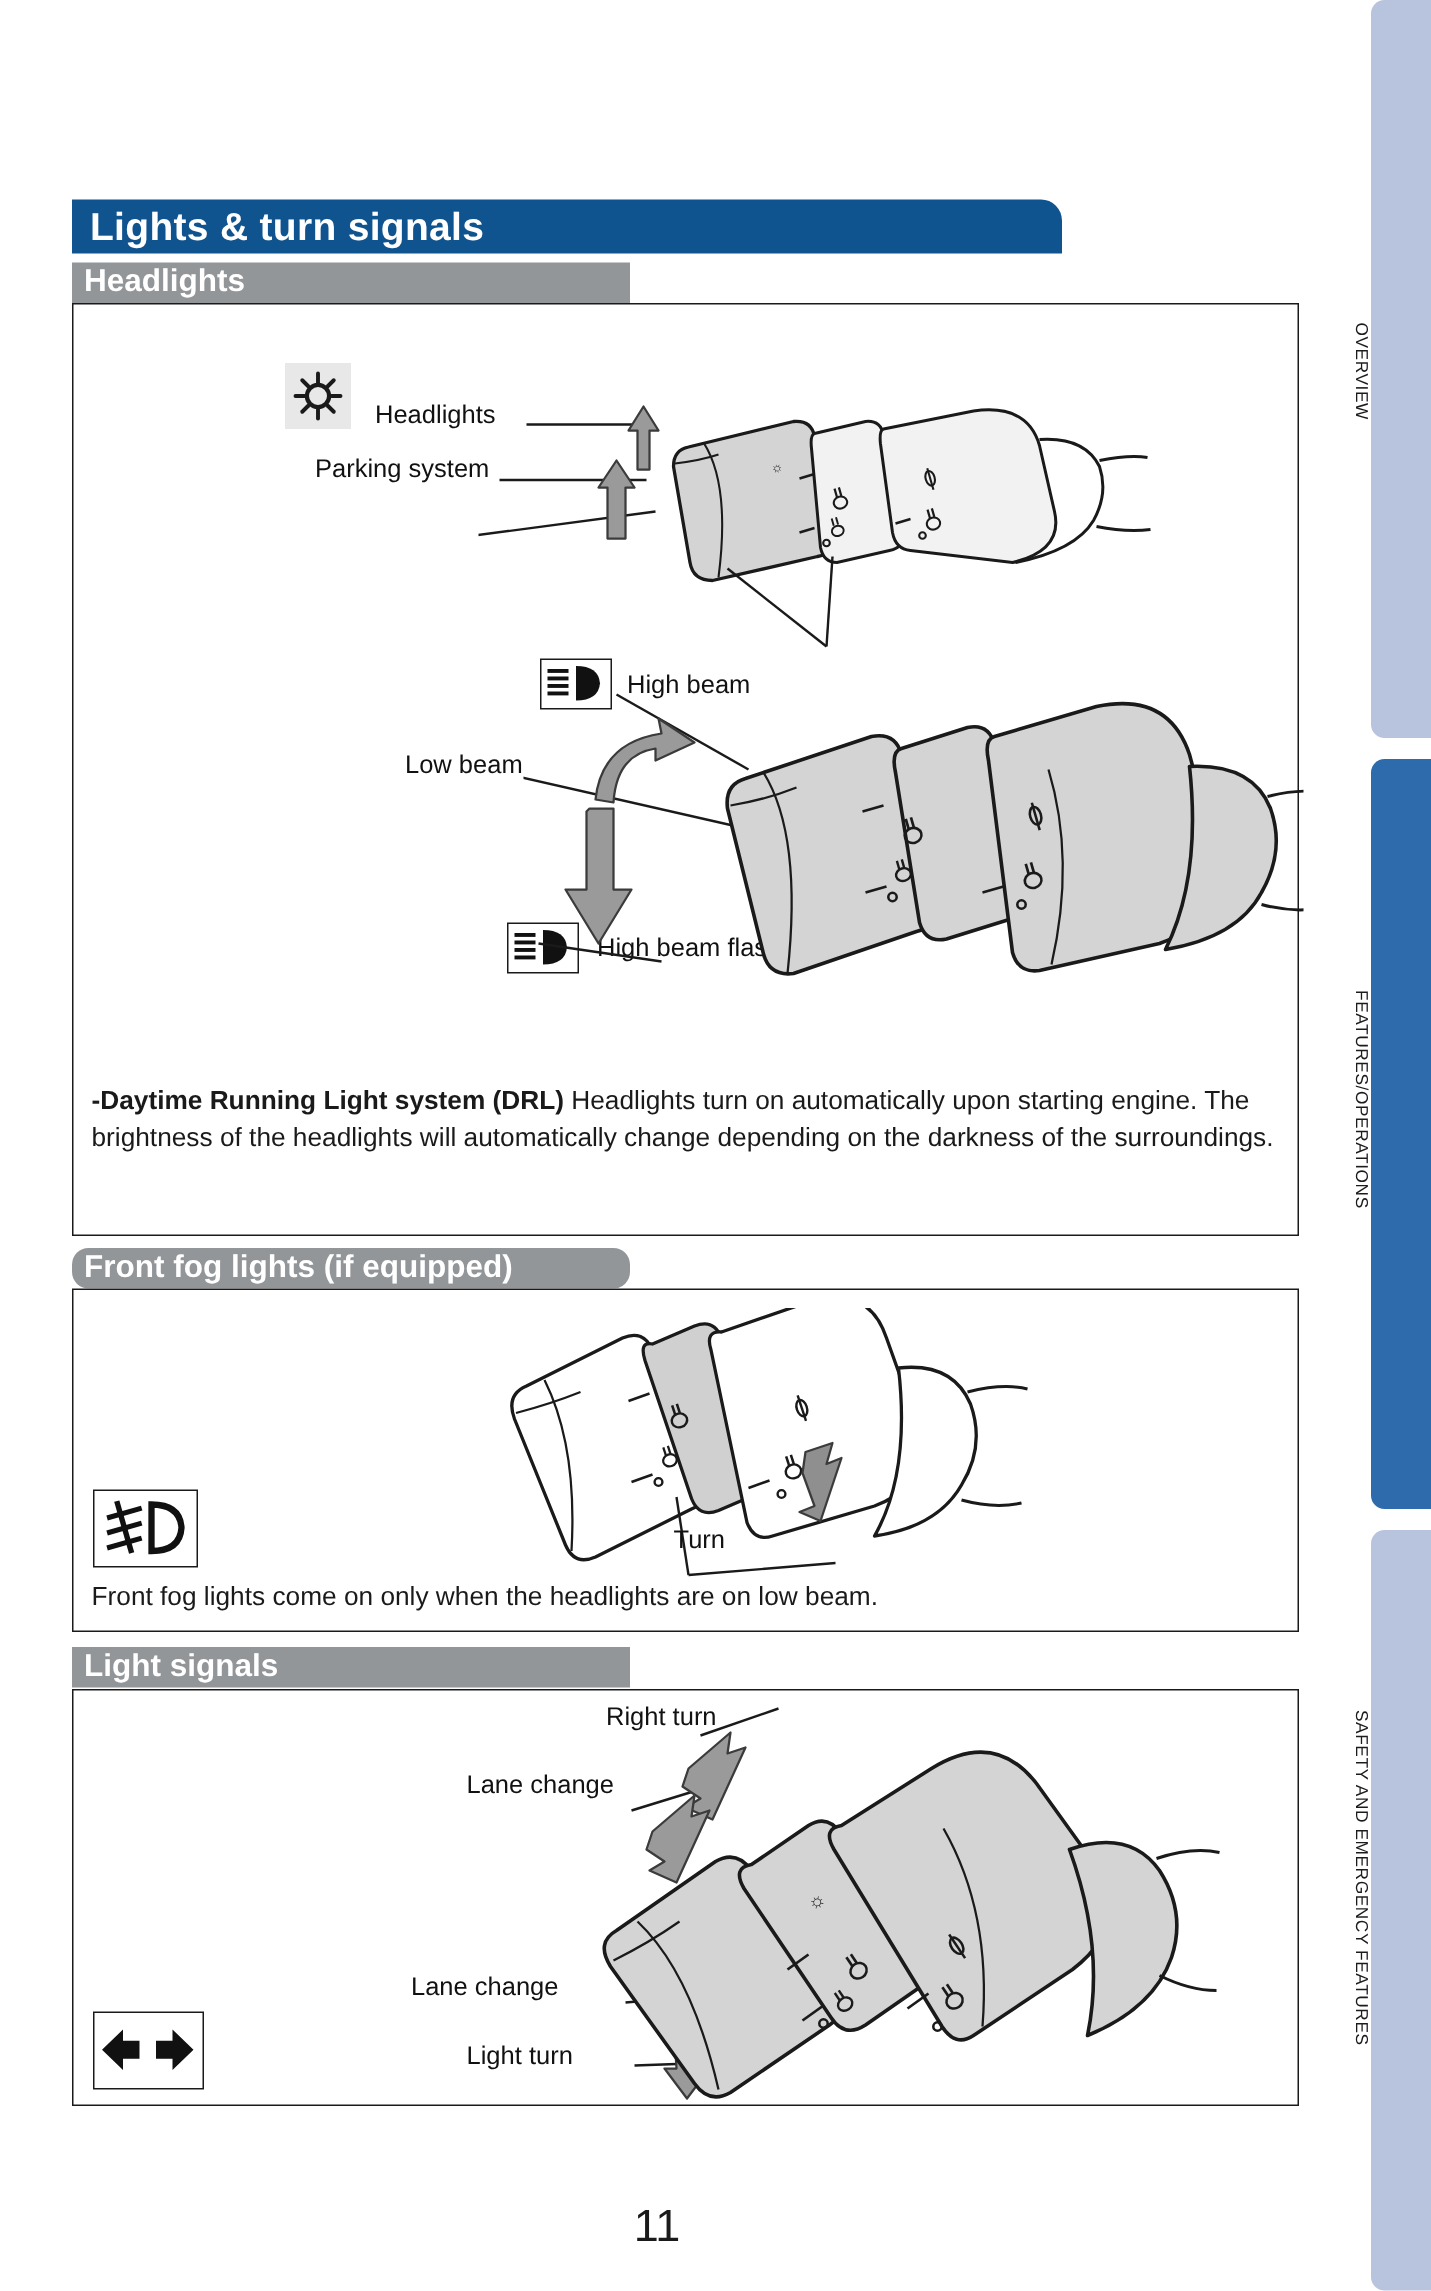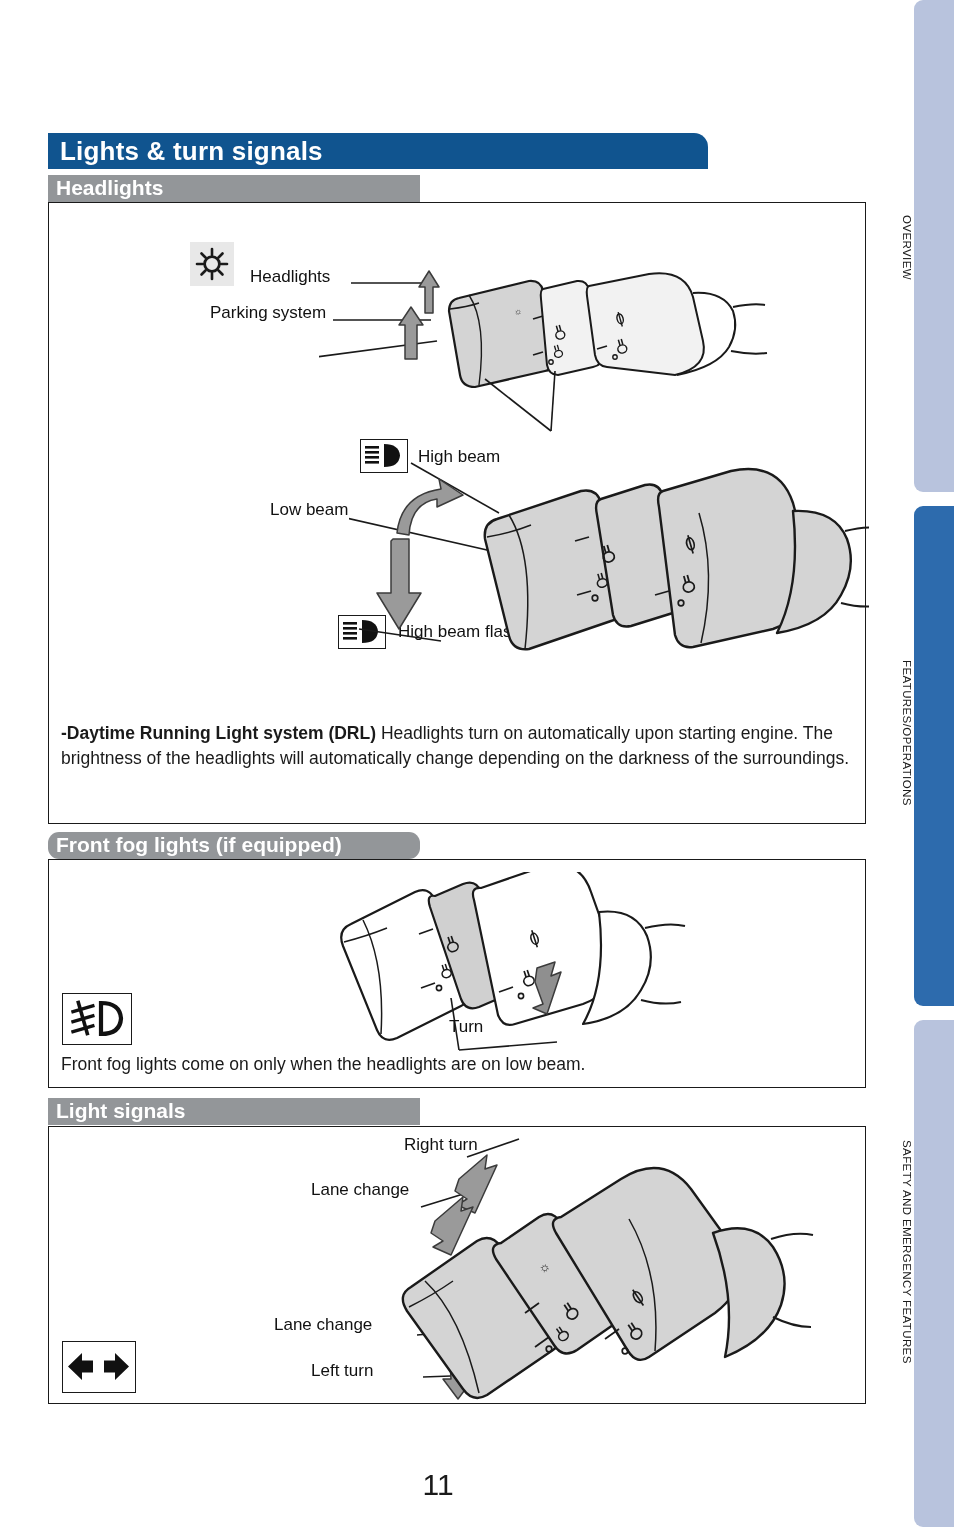--- a/index.html
+++ b/index.html
@@ -435,21 +435,21 @@
         <g fill="#111111">
           <polygon points="5,24.5 19,11 19,18.5 30,18.5 30,30.5 19,30.5 19,38"></polygon>
           <polygon points="66,24.5 52,11 52,18.5 41,18.5 41,30.5 52,30.5 52,38"></polygon>
         </g>
       </svg>
     </div>
 
     <span class="callout" style="left:315px; top:8px;margin-left:40px;">Right turn</span>
     <span class="callout" style="left:262px; top:53px;">Lane change</span>
     <span class="callout" style="left:225px; top:188px;">Lane change</span>
-    <span class="callout" style="left:262px; top:234px;">Left turn</span>
+    <span class="callout" style="left:262px; top:234px;">Light turn</span>
 
     <svg style="position:absolute; left:300px; top:8px;" width="520" height="270" viewBox="0 0 520 270">
 
       <line x1="118" y1="22" x2="170" y2="4" stroke="#1a1a1a" stroke-width="1.6"></line>
       <line x1="72" y1="72" x2="124" y2="56" stroke="#1a1a1a" stroke-width="1.6"></line>
       <line x1="68" y1="200" x2="114" y2="196" stroke="#1a1a1a" stroke-width="1.6"></line>
       <line x1="74" y1="242" x2="130" y2="240" stroke="#1a1a1a" stroke-width="1.6"></line>
 
       <g fill="#9a9a9a" stroke="#3b3b3b" stroke-width="1.5" stroke-linejoin="round">
         <polygon points="110,44 138,20 136,34 148,30 126,78 108,70 118,64 106,56"></polygon>

